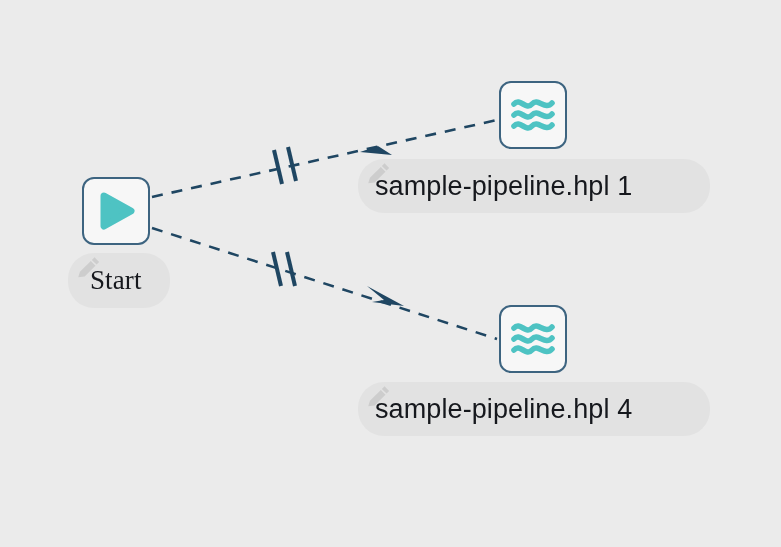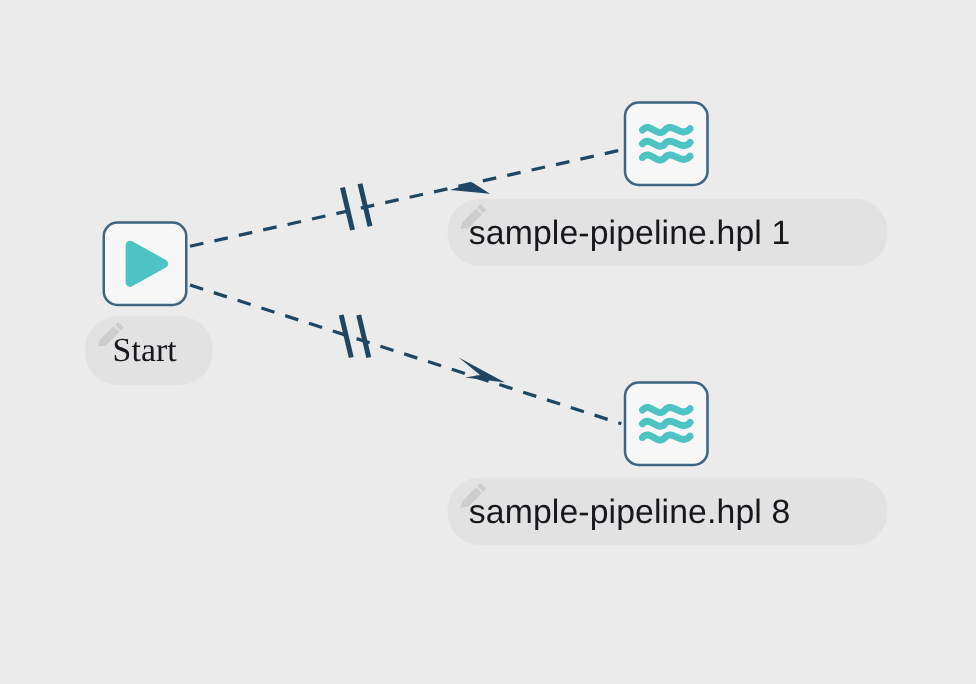--- a/index.html
+++ b/index.html
@@ -145,16 +145,16 @@
         <path d="M5 22 C11 15, 17 29, 23 22 C29 15, 36 29, 43 21"></path>
         <path d="M5 33 C11 26, 17 40, 23 33 C29 26, 36 40, 43 32"></path>
       </g>
     </svg>
   </div>
   <div class="node-label" id="pipe2-label">
     <svg class="pencil-icon" viewBox="0 0 24 24">
       <path d="M3 19.5 L4.6 14.6 L14.6 4.6 L18.9 8.9 L8.9 18.9 Z" fill="#cdcdcd"></path>
       <path d="M15.6 3.6 L18 1.2 L22.3 5.5 L19.9 7.9 Z" fill="#cdcdcd"></path>
     </svg>
-    <span class="label-text">sample-pipeline.hpl 8</span>
+    <span class="label-text">sample-pipeline.hpl 4</span>
   </div>
 
 </div>
 
 </body></html>

